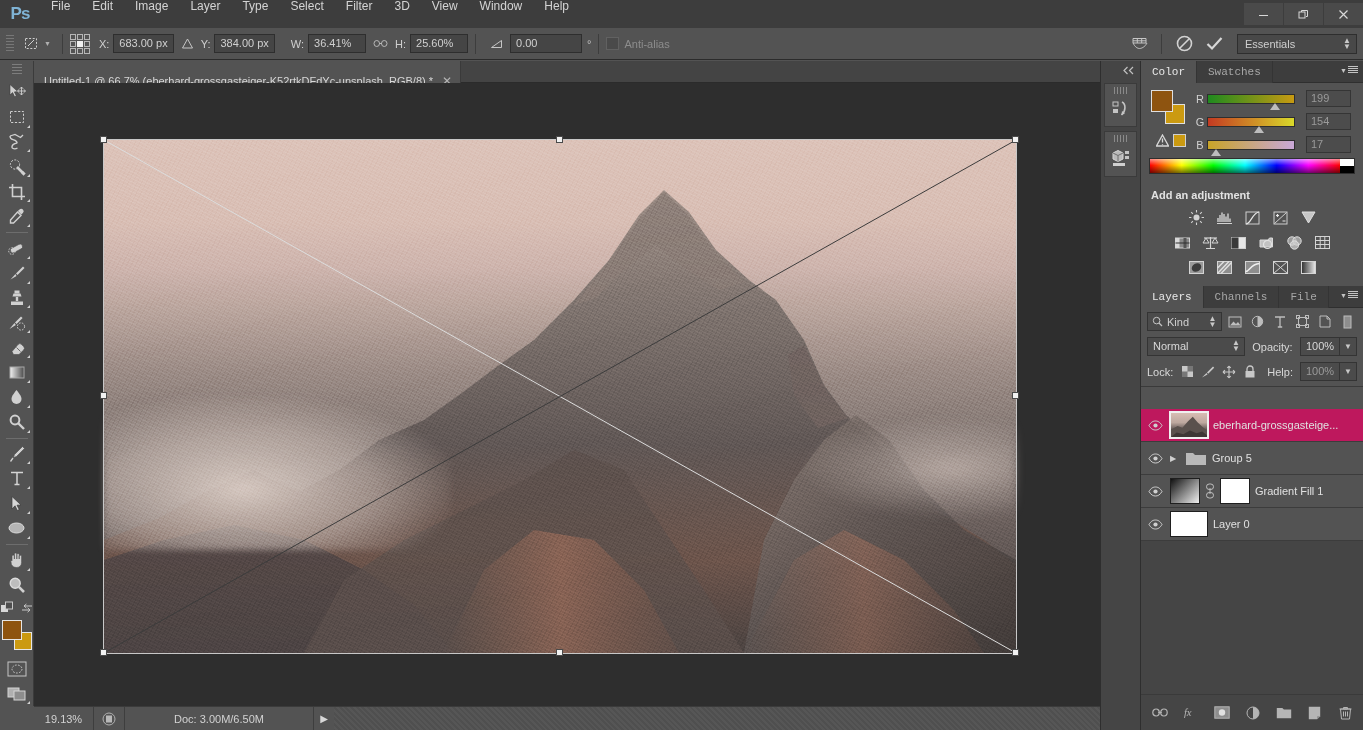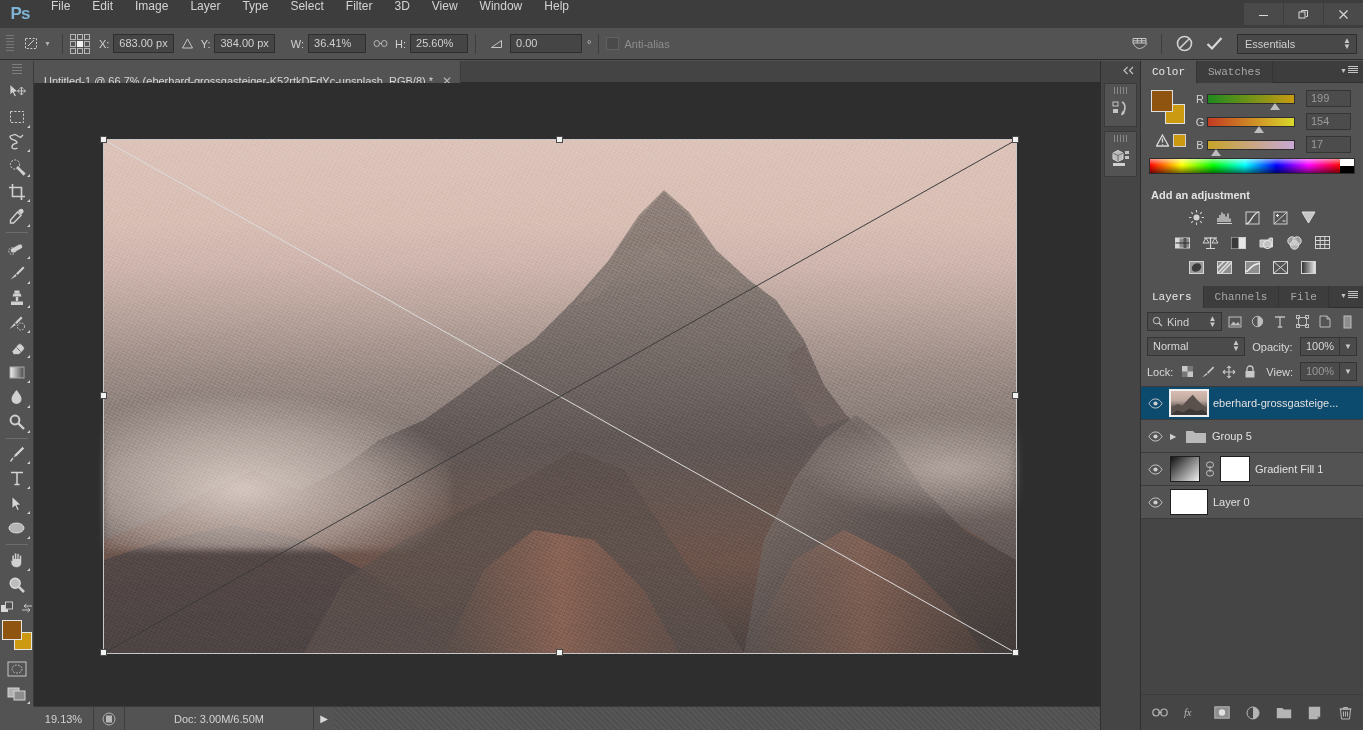--- a/index.html
+++ b/index.html
@@ -289,21 +289,21 @@
     width: 17px; height: 19px; background: #4b4b4b; border: 1px solid #343434; border-left: none;
     display: flex; align-items: center; justify-content: center; font-size: 8px; color: #c8c8c8;
   }
   .lock-row { display: flex; align-items: center; padding: 2px 6px 5px; gap: 7px; }
   .lock-ico { width: 14px; height: 14px; display:flex; align-items:center; justify-content:center; }
   .layer-list { border-top: 1px solid #3a3a3a; }
   .layer-row {
     display: flex; align-items: center; height: 33px;
     border-bottom: 1px solid #3c3c3c; padding: 0 4px; gap: 5px;
   }
-  .layer-row.selected { background: #0c4a6e; }
+  .layer-row.selected { background: #be185d; margin-top: 22px; }
   .eye { width: 20px; display: flex; align-items: center; justify-content: center; }
   .lthumb { width: 38px; height: 26px; border: 1px solid #1f1f1f; }
   .lthumb.sel { outline: 2px solid #f0f0f0; outline-offset: -1px; }
   .lname { font-size: 11px; color: #e0e0e0; white-space: nowrap; overflow: hidden; }
   .folder-arrow { font-size: 8px; color: #d0d0d0; width: 10px; }
   .layers-bottom {
     position: absolute; left: 0; bottom: 0; width: 223px; height: 36px;
     background: #454545; border-top: 1px solid #3a3a3a;
     display: flex; align-items: center; justify-content: center; gap: 15px;
   }
@@ -1011,21 +1011,21 @@
             <svg class="sv" width="14" height="14" viewBox="0 0 14 14">
               <path d="M7 1v12M1 7h12M7 1L5.2 3M7 1l1.8 2M7 13l-1.8-2M7 13l1.8-2M1 7l2-1.8M1 7l2 1.8M13 7l-2-1.8M13 7l-2 1.8" stroke="#c8c8c8" stroke-width="1.1" fill="none"></path>
             </svg>
           </div>
           <div class="lock-ico">
             <svg class="sv" width="12" height="14" viewBox="0 0 12 14">
               <path d="M3 6V4a3 3 0 016 0v2" fill="none" stroke="#c8c8c8" stroke-width="1.3"></path>
               <rect x="1.5" y="6" width="9" height="6.5" fill="#c8c8c8"></rect>
             </svg>
           </div>
-          <div class="op-label" style="margin-left:auto">View:</div>
+          <div class="op-label" style="margin-left:auto">Help:</div>
           <div style="display:flex">
             <div class="op-field" style="color:#9a9a9a">100%</div>
             <div class="op-arrow">▼</div>
           </div>
         </div>
 
         <div class="layer-list">
 
           <div class="layer-row selected">
             <div class="eye">

